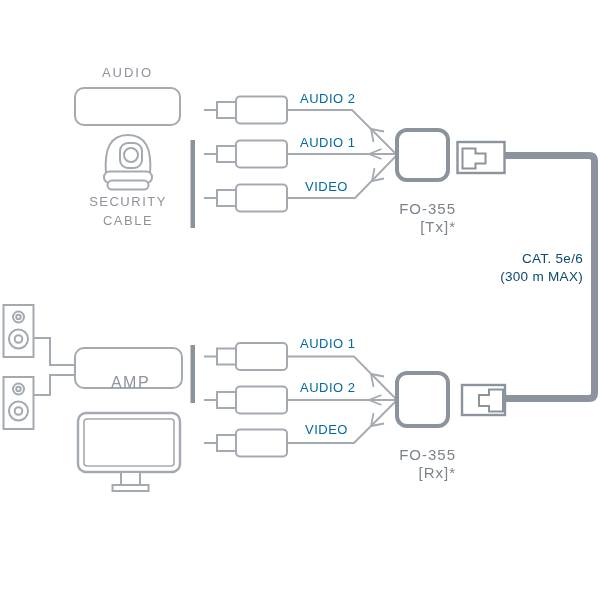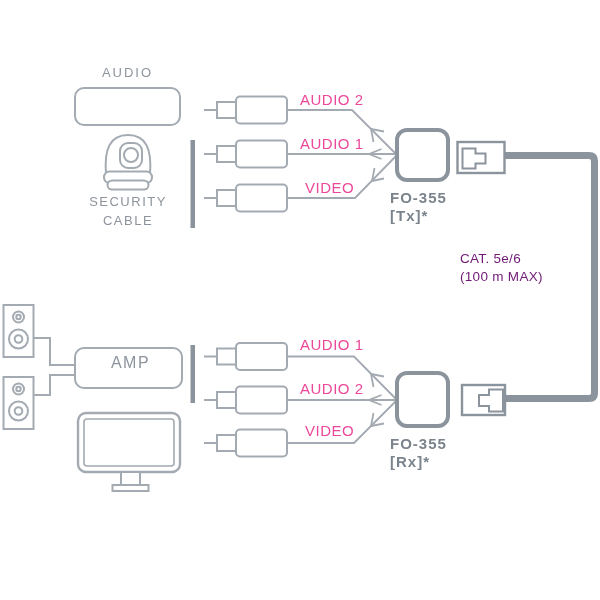--- a/index.html
+++ b/index.html
@@ -1,24 +1,24 @@
 <!DOCTYPE html>
 <html><head>
 <meta charset="utf-8">
 <style>
   html,body{margin:0;padding:0;background:#ffffff;}
   #stage{position:relative;width:600px;height:600px;background:#ffffff;overflow:hidden;
          font-family:"Liberation Sans", sans-serif;}
   #diagram-svg{position:absolute;left:0;top:0;}
-  .lbl{position:absolute;color:#ec4899;font-size:15px;letter-spacing:.5px;white-space:nowrap;}
+  .lbl{position:absolute;color:#0369a1;font-size:13px;letter-spacing:.5px;white-space:nowrap;}
   .big-lbl{position:absolute;color:#8d949c;font-size:13px;letter-spacing:2px;text-align:center;white-space:nowrap;}
   .two-line{letter-spacing:1.5px;line-height:18.5px;}
-  .dev{position:absolute;color:#7b848d;font-weight:bold;font-size:15px;letter-spacing:1px;
-       text-align:left;line-height:17.5px;white-space:nowrap;}
-  .cable-lbl{position:absolute;color:#701a75;font-size:13.5px;line-height:17.5px;text-align:left;letter-spacing:.3px;}
+  .dev{position:absolute;color:#7b848d;font-weight:normal;font-size:15px;letter-spacing:1px;
+       text-align:right;line-height:17.5px;white-space:nowrap;margin-top:11px;}
+  .cable-lbl{position:absolute;color:#0c4a6e;font-size:13.5px;line-height:17.5px;text-align:right;letter-spacing:.3px;}
 </style>
 </head>
 <body>
 
 <div id="stage">
 
 <svg id="diagram-svg" width="600" height="600" viewBox="0 0 600 600">
   <defs>
     <g id="rca" fill="#ffffff" stroke="#a4aab1" stroke-width="2">
       <line x1="204" y1="0" x2="217" y2="0"></line>
@@ -125,24 +125,24 @@
 <div class="lbl" style="left:300px;top:135px;">AUDIO 1</div>
 <div class="lbl" style="left:305px;top:179px;">VIDEO</div>
 
 <div class="dev" style="left:390px;top:189px;width:66px;">
   <div>FO-355</div>
   <div>[Tx]*</div>
 </div>
 
 <div class="cable-lbl" style="left:460px;top:250px;width:123px;">
   <div>CAT. 5e/6</div>
-  <div>(100 m MAX)</div>
+  <div>(300 m MAX)</div>
 </div>
 
-<div class="big-lbl" style="left:75px;top:354px;width:111px;letter-spacing:1.5px;font-size:16px;">AMP</div>
+<div class="big-lbl" style="left:75px;top:374px;width:111px;letter-spacing:1.5px;font-size:16px;">AMP</div>
 
 <div class="lbl" style="left:300px;top:336px;">AUDIO 1</div>
 <div class="lbl" style="left:300px;top:380px;">AUDIO 2</div>
 <div class="lbl" style="left:305px;top:422px;">VIDEO</div>
 
 <div class="dev" style="left:390px;top:435px;width:66px;">
   <div>FO-355</div>
   <div>[Rx]*</div>
 </div>
 

